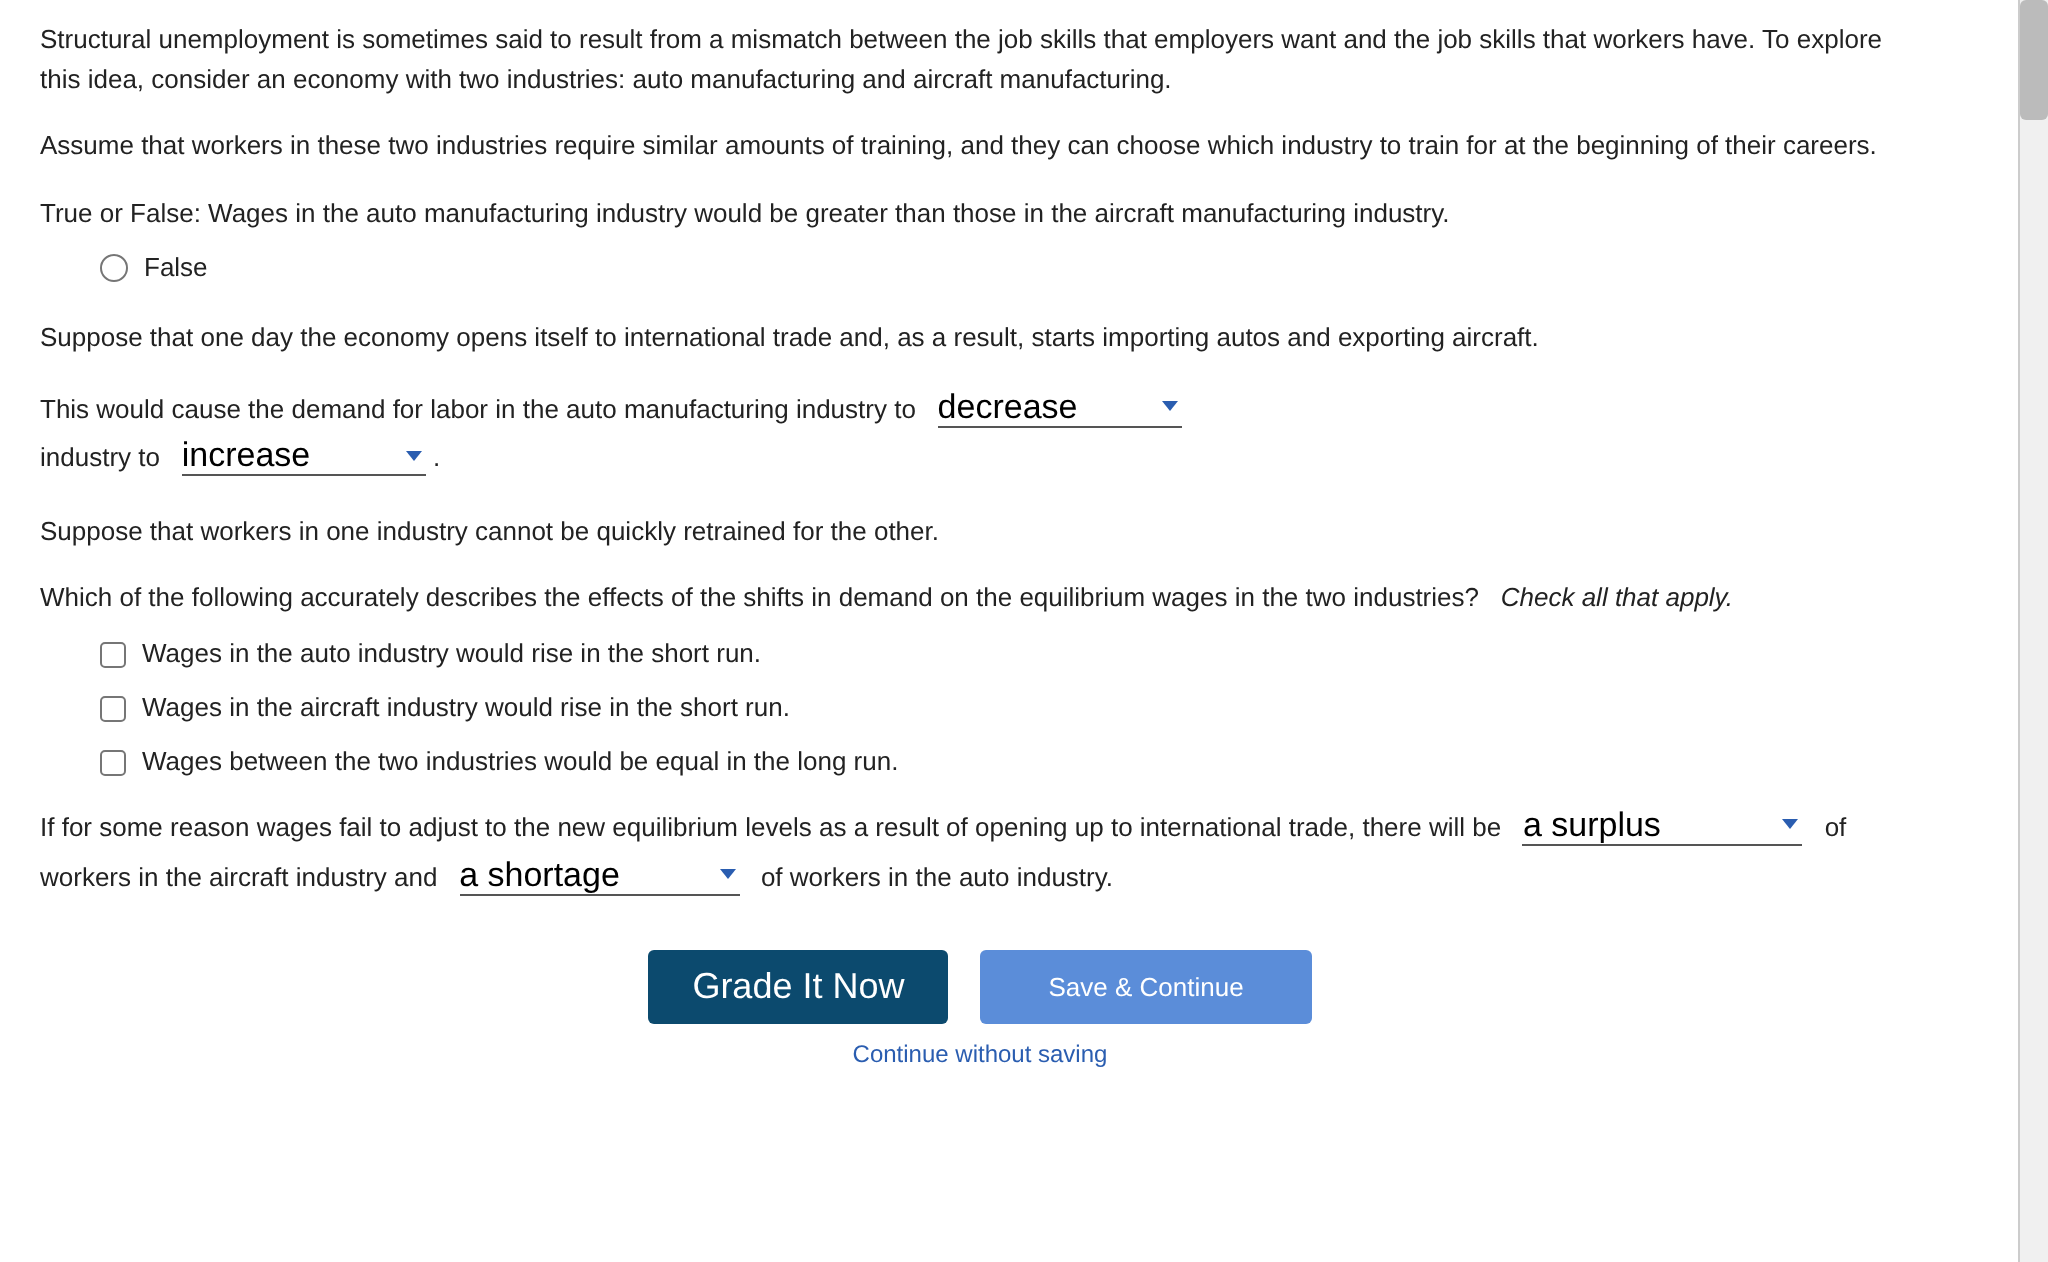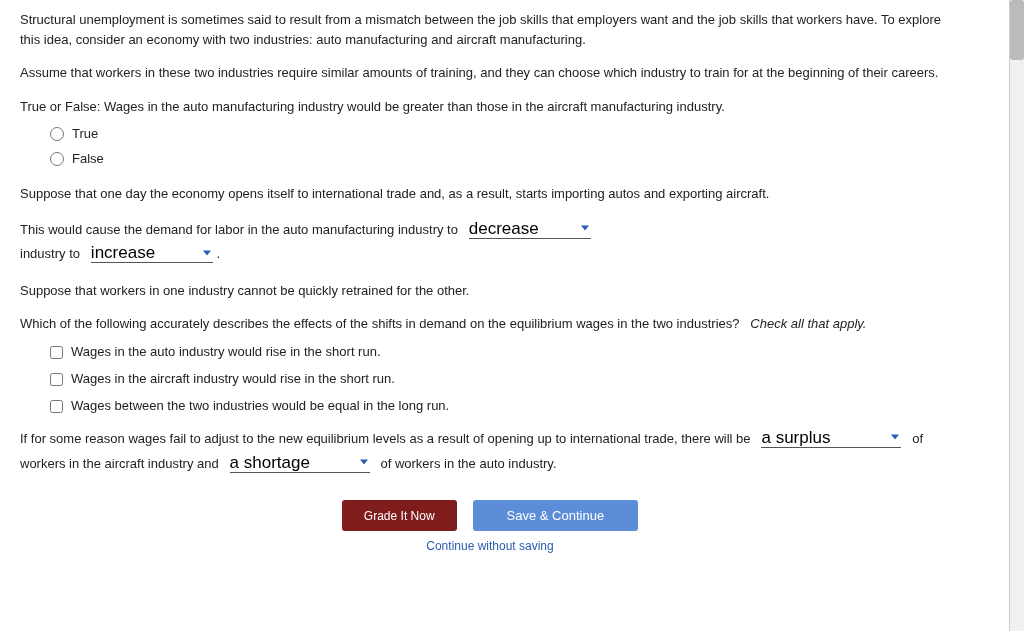--- a/index.html
+++ b/index.html
@@ -116,25 +116,25 @@
       align-items: center;
       margin-top: 24px;
       padding-bottom: 20px;
     }
     .buttons-row {
       display: flex;
       gap: 16px;
       margin-bottom: 8px;
     }
     .btn-grade {
-      background: #7f1d1d;
+      background: #0c4a6e;
       color: #fff;
       border: none;
       padding: 8px 22px;
-      font-size: 12px;
+      font-size: 18px;
       border-radius: 3px;
       cursor: pointer;
       min-width: 110px;
     }
     .btn-save {
       background: #5b8dd9;
       color: #fff;
       border: none;
       padding: 8px 34px;
       font-size: 13px;
@@ -165,24 +165,20 @@
 <div class="content">
 
   <p class="paragraph">Structural unemployment is sometimes said to result from a mismatch between the job skills that employers want and the job skills that workers have. To explore this idea, consider an economy with two industries: auto manufacturing and aircraft manufacturing.</p>
 
   <p class="paragraph">Assume that workers in these two industries require similar amounts of training, and they can choose which industry to train for at the beginning of their careers.</p>
 
   <p class="question-label">True or False: Wages in the auto manufacturing industry would be greater than those in the aircraft manufacturing industry.</p>
 
   <div class="radio-group">
     <div class="radio-item">
-      <input type="radio" name="true_false" id="radio_true" style="">
-      <label for="radio_true">True</label>
-    </div>
-    <div class="radio-item">
       <input type="radio" name="true_false" id="radio_false" style="">
       <label for="radio_false">False</label>
     </div>
   </div>
 
   <p class="paragraph">Suppose that one day the economy opens itself to international trade and, as a result, starts importing autos and exporting aircraft.</p>
 
   <div class="sentence-block">
     <span>This would cause the demand for labor in the auto manufacturing industry to</span>
     <span>&nbsp;</span>

